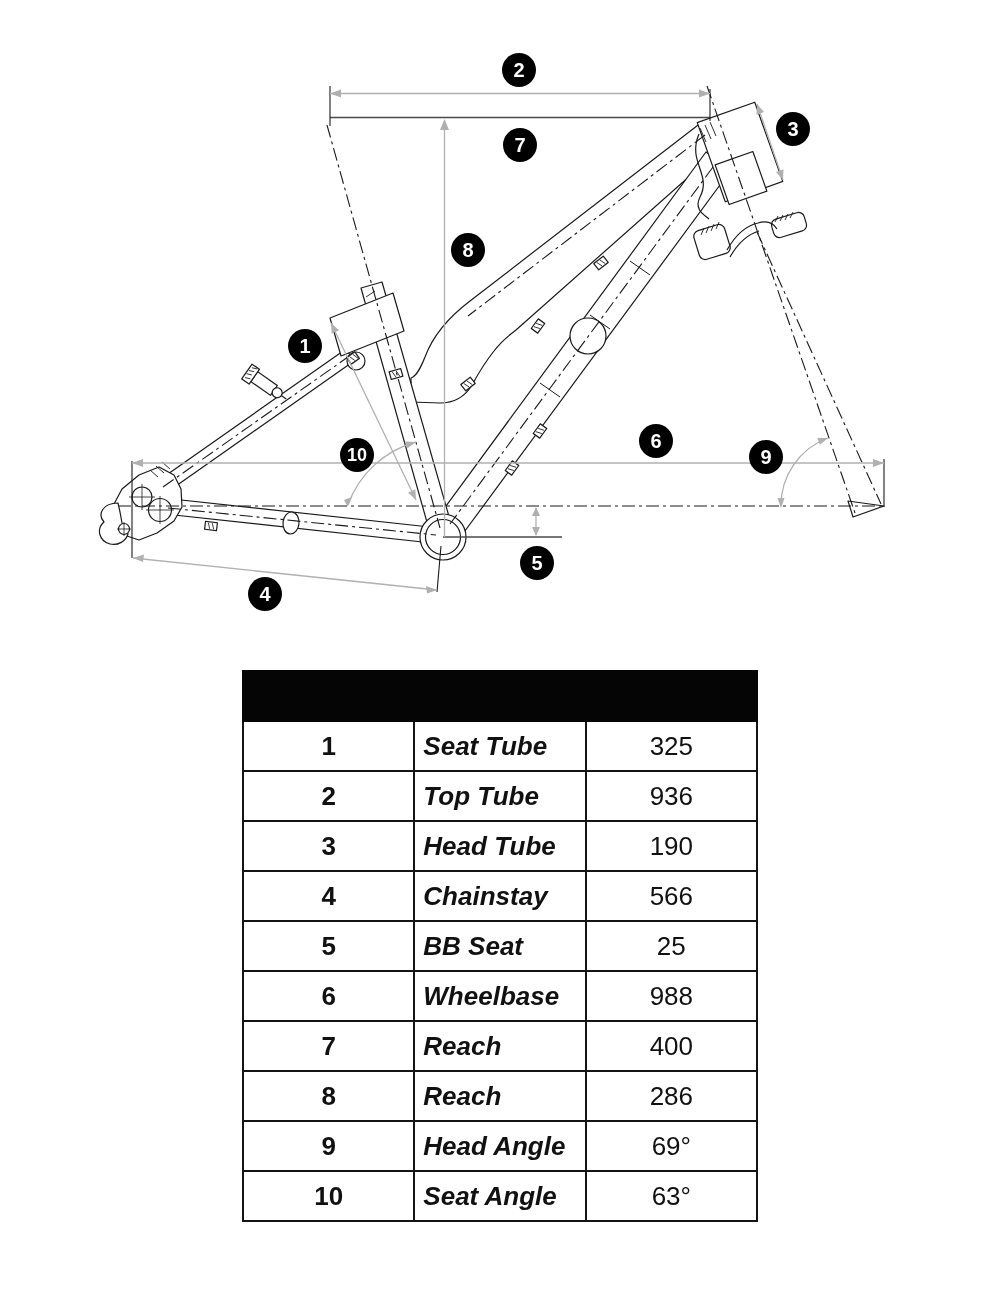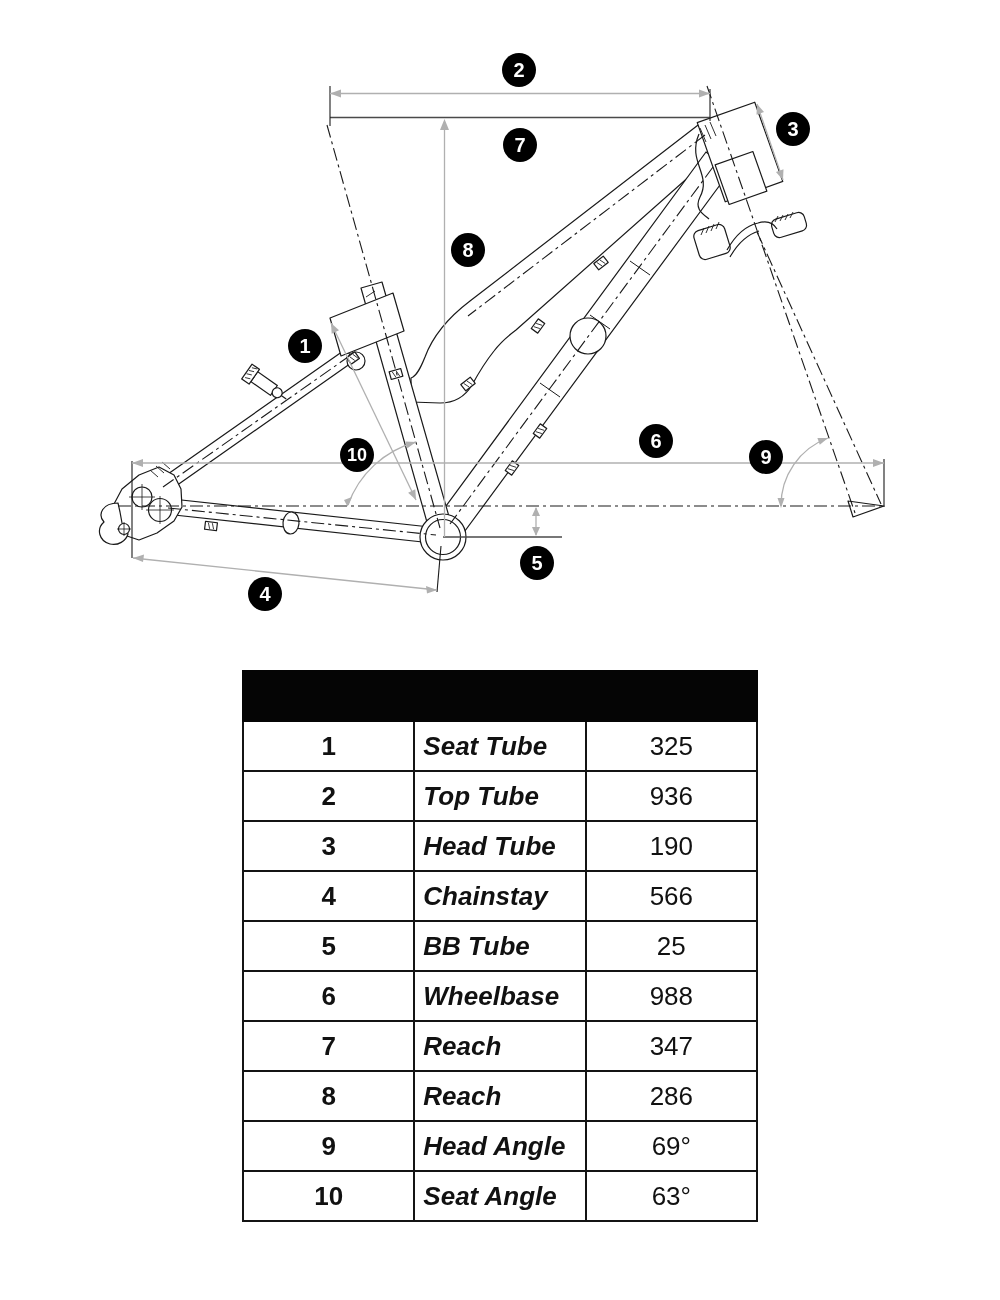--- a/index.html
+++ b/index.html
@@ -267,32 +267,32 @@
         <td class="c-label">Head Tube</td>
         <td class="c-value">190</td>
       </tr>
       <tr>
         <td class="c-num">4</td>
         <td class="c-label">Chainstay</td>
         <td class="c-value">566</td>
       </tr>
       <tr>
         <td class="c-num">5</td>
-        <td class="c-label">BB Tube</td>
+        <td class="c-label">BB Seat</td>
         <td class="c-value">25</td>
       </tr>
       <tr>
         <td class="c-num">6</td>
         <td class="c-label">Wheelbase</td>
         <td class="c-value">988</td>
       </tr>
       <tr>
         <td class="c-num">7</td>
         <td class="c-label">Reach</td>
-        <td class="c-value">347</td>
+        <td class="c-value">400</td>
       </tr>
       <tr>
         <td class="c-num">8</td>
         <td class="c-label">Reach</td>
         <td class="c-value">286</td>
       </tr>
       <tr>
         <td class="c-num">9</td>
         <td class="c-label">Head Angle</td>
         <td class="c-value">69°</td>

